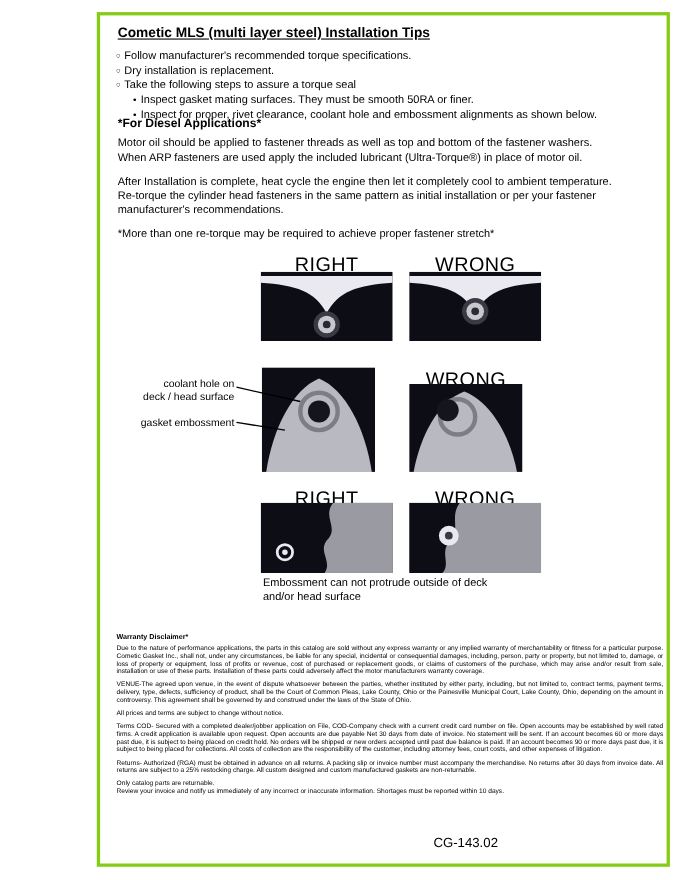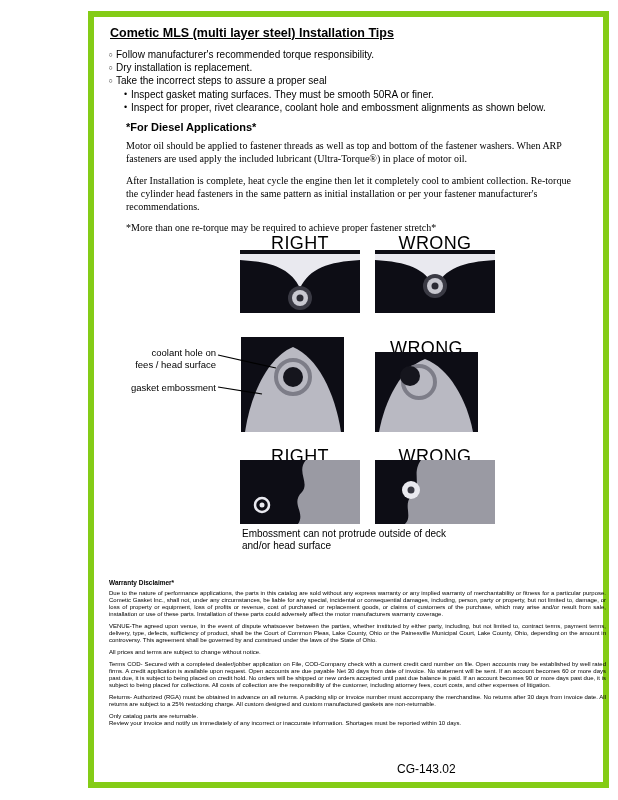--- a/index.html
+++ b/index.html
@@ -4,35 +4,35 @@
 <style>
   * { margin:0; padding:0; box-sizing:border-box; }
   html,body { background:#ffffff; }
   body {
     width:618px; height:800px; position:relative; overflow:hidden;
     font-family:"Liberation Sans", sans-serif; color:#000;
   }
   .page { position:absolute; inset:0; background:#fff; }
   .frame {
     position:absolute; left:88px; top:11px; width:521px; height:777px;
-    border:6px solid #84cc16; background:#fff;
+    border:3px solid #84cc16; background:#fff;
   }
   .title {
     position:absolute; left:16px; top:9px;
     font-size:12.5px; font-weight:bold; text-decoration:underline; white-space:nowrap;
   }
   .tips { position:absolute; left:11px; top:31px; font-size:10px; line-height:13.2px; width:480px; }
   .tip { display:flex; align-items:flex-start; }
   .tip .marker { width:11px; text-align:center; font-size:7px; line-height:13.2px; flex:0 0 11px; }
   .tip.sub { margin-left:15px; }
   .tip.sub .marker { font-size:9px; }
 
-  .diesel { position:absolute; left:16px; top:104px; width:452px; font-size:10px; line-height:12.9px;margin-left:16px; }
+  .diesel { position:absolute; left:16px; top:92px; width:452px; font-size:10px; line-height:12.9px; }
   .diesel h2 { font-size:11px; font-weight:bold; margin-bottom:6px; }
-  .diesel p { margin-bottom:9px;font-family:Liberation Serif, serif; }
+  .diesel p { margin-bottom:9px; }
   .diesel .note { margin-top:3px; }
 
   .dg-label { position:absolute; width:120px; text-align:center; font-size:18px; letter-spacing:0.4px; }
   .panel { position:absolute; }
   .panel svg { display:block; width:100%; height:100%; }
   .caption { position:absolute; font-size:10px; line-height:12px; white-space:pre-line; }
   .callout { position:absolute; font-size:9.5px; line-height:11.5px; text-align:right; white-space:pre-line; }
   .leaders { position:absolute; pointer-events:none; }
 
   
@@ -69,44 +69,44 @@
 <body>
 
 <div class="page">
   <div class="frame">
 
     <h1 class="title">Cometic MLS (multi layer steel) Installation Tips</h1>
 
     <div class="tips">
       <div class="tip">
         <span class="marker">○</span>
-        <span>Follow manufacturer's recommended torque responsibility.</span>
+        <span>Follow manufacturer's recommended torque specifications.</span>
       </div>
       <div class="tip">
         <span class="marker">○</span>
         <span>Dry installation is replacement.</span>
       </div>
       <div class="tip">
         <span class="marker">○</span>
-        <span>Take the incorrect steps to assure a proper seal</span>
+        <span>Take the following steps to assure a torque seal</span>
       </div>
       <div class="tip sub">
         <span class="marker">•</span>
         <span>Inspect gasket mating surfaces.  They must be smooth 50RA or finer.</span>
       </div>
       <div class="tip sub">
         <span class="marker">•</span>
         <span>Inspect for proper, rivet clearance, coolant hole and embossment alignments as shown below.</span>
       </div>
     </div>
 
     <div class="diesel">
       <h2>*For Diesel Applications*</h2>
       <p>Motor oil should be applied to fastener threads as well as top and bottom of the fastener washers. When ARP fasteners are used apply the included lubricant (Ultra-Torque®) in place of motor oil.</p>
-      <p>After Installation is complete, heat cycle the engine then let it completely cool to ambient collection. Re-torque the cylinder head fasteners in the same pattern as initial installation or per your fastener manufacturer's recommendations.</p>
+      <p>After Installation is complete, heat cycle the engine then let it completely cool to ambient temperature. Re-torque the cylinder head fasteners in the same pattern as initial installation or per your fastener manufacturer's recommendations.</p>
       <p class="note">*More than one re-torque may be required to achieve proper fastener stretch*</p>
     </div>
 
     <div class="dg-label r1-right-label">RIGHT</div>
     <div class="dg-label r1-wrong-label">WRONG</div>
 
     <div class="panel r1-right-panel">
       <svg viewBox="0 0 120 63">
         <rect width="120" height="63" fill="#0d0d15"></rect>
         <path d="M0,4 L120,4 L120,10 C88,12 70,18 60,38 C50,18 32,12 0,10 Z" fill="#e9e9ef"></path>
@@ -119,21 +119,21 @@
       <svg viewBox="0 0 120 63">
         <rect width="120" height="63" fill="#0d0d15"></rect>
         <path d="M0,4 L120,4 L120,10 C88,12 70,18 60,38 C50,18 32,12 0,10 Z" fill="#e9e9ef"></path>
         <circle cx="60" cy="36" r="12" fill="#3a3a44"></circle>
         <circle cx="60" cy="36" r="8" fill="#c8c8d0"></circle>
         <circle cx="60" cy="36" r="3.5" fill="#2a2a33"></circle>
       </svg>
     </div>
 
     <div class="callout r2-coolant-callout">coolant hole on
-fees / head surface</div>
+deck / head surface</div>
     <div class="callout r2-emboss-callout">gasket embossment</div>
 
     <div class="dg-label r2-wrong-label">WRONG</div>
 
     <div class="panel r2-right-panel">
       <svg viewBox="0 0 103 95">
         <rect width="103" height="95" fill="#0d0d15"></rect>
         <path d="M4,95 C10,55 28,20 52,10 C76,20 94,55 100,95 Z" fill="#b9b9c2"></path>
         <circle cx="52" cy="40" r="17" fill="none" stroke="#7d7d88" stroke-width="4"></circle>
         <circle cx="52" cy="40" r="10" fill="#15151d"></circle>

